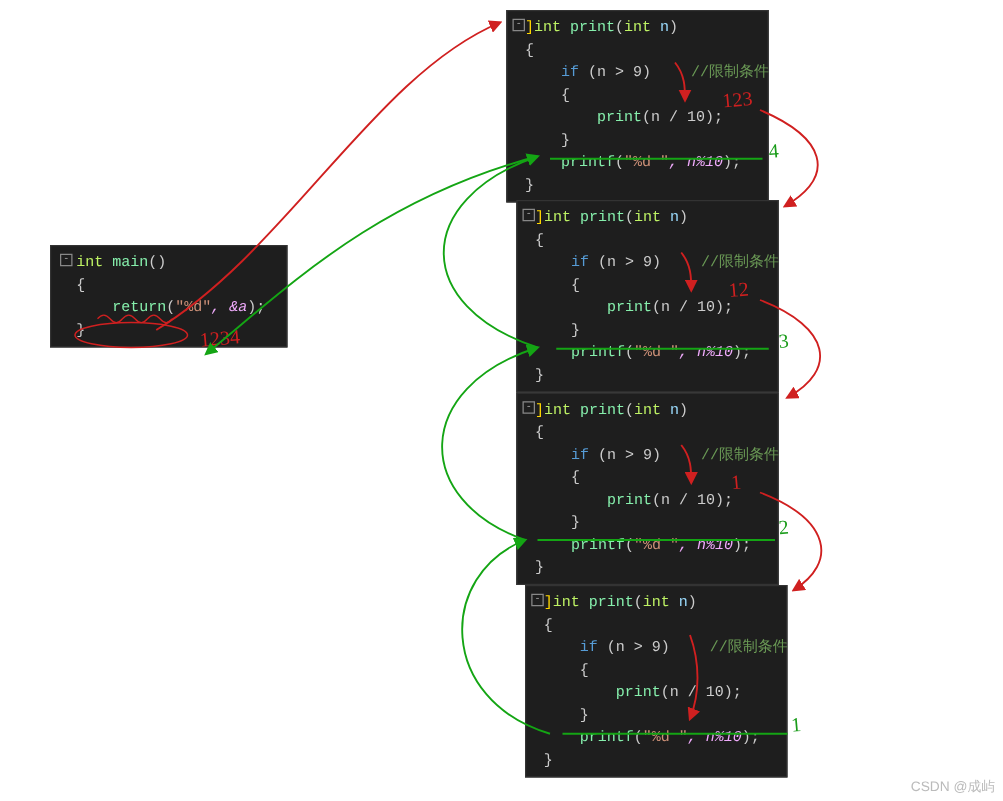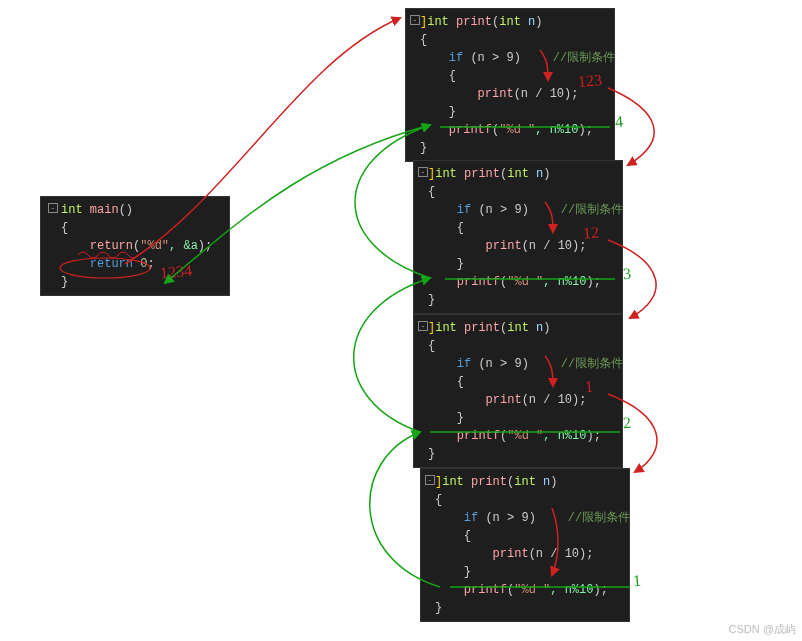--- a/index.html
+++ b/index.html
@@ -26,24 +26,24 @@
     border: 1px solid #888;
     margin: 2px auto;
     color: #aaa;
     font-size: 8px;
     line-height: 8px;
     text-align: center;
   }
   .code-line { white-space: pre; color: #ccc; }
   .kw-type { color: #bef264; }
   .kw-blue { color: #569cd6; }
-  .fn { color: #fca5a5; }
+  .fn { color: #86efac; }
   .paren { color: #cccccc; }
   .num { color: #b5cea8; }
-  .op { color: #86efac; }
+  .op { color: #f0abfc; font-style: italic; }
   .str { color: #ce9178; }
   .cmt { color: #6a9955; margin-left: 32px; }
   .brace { color: #ccc; }
   .ident { color: #9cdcfe; }
   .bracket { color: #ffd700; }
 
   .watermark {
     position: absolute;
     right: 6px;
     bottom: 4px;
@@ -73,21 +73,20 @@
 
 <div class="code-box" style="left:40px; top:196px; width:190px;">
   <div style="display:flex;">
     <div style="width:16px; text-align:center;">
       <span class="gutter-mark">-</span>
     </div>
     <div>
       <div class="code-line"><span class="kw-type">int</span> <span class="fn">main</span><span class="paren">()</span></div>
       <div class="code-line brace">{</div>
       <div class="code-line">    <span class="fn">return</span>(<span class="str">"%d"</span><span class="op">, &amp;a</span>);</div>
-      <div class="code-line">    <span class="kw-blue">return</span> <span class="num">0</span>;</div>
       <div class="code-line brace">}</div>
     </div>
   </div>
 </div>
 <div class="hand" style="left:160px; top:263px;">1234</div>
 
 <div class="code-box" style="left:405px; top:8px; width:210px;">
   <div style="display:flex;">
     <div style="width:16px; text-align:center;">
         <span class="gutter-mark">-</span>

